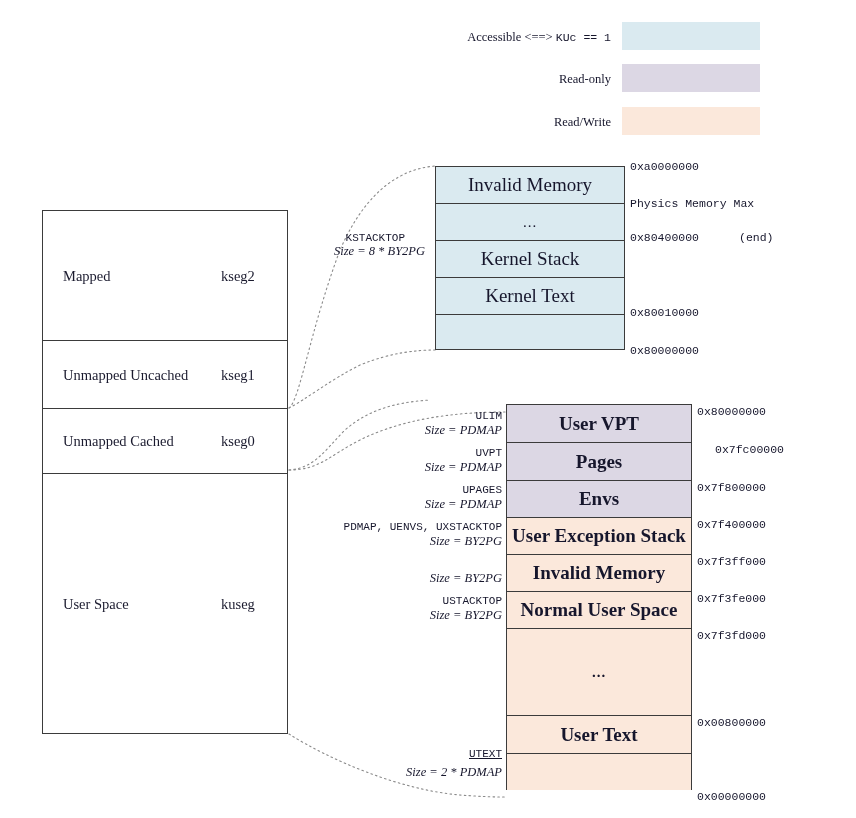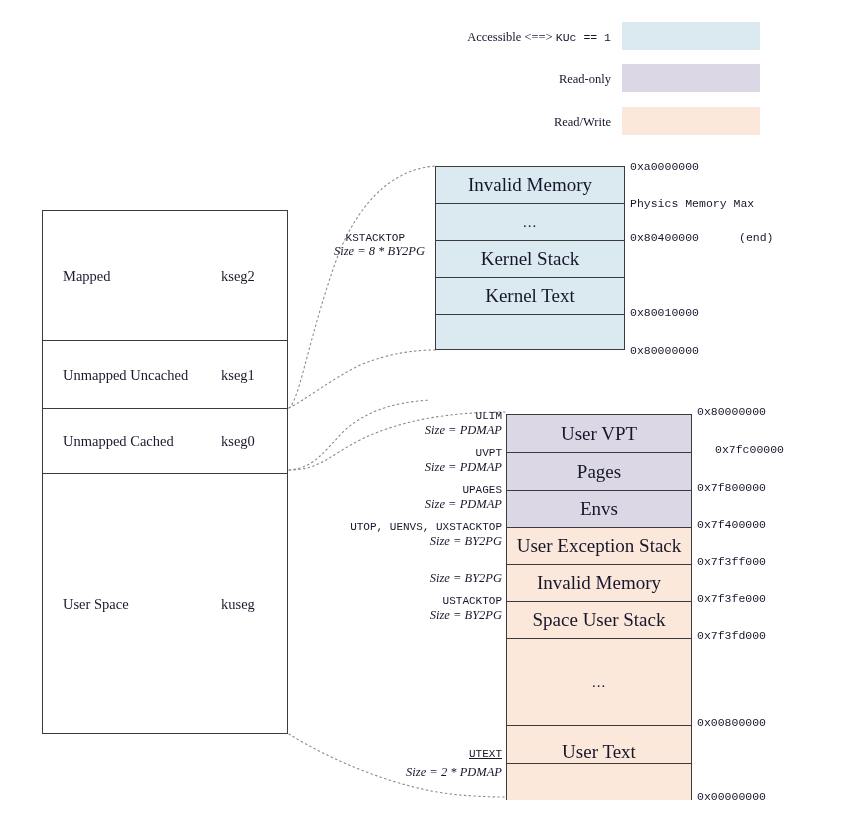--- a/index.html
+++ b/index.html
@@ -214,64 +214,64 @@
 
   <div class="addr" style="left:630px; top:161px;"><span>0xa0000000</span></div>
   <div class="addr" style="left:630px; top:198px;"><span>Physics Memory Max</span></div>
   <div class="addr" style="left:630px; top:232px;"><span>0x80400000</span><span class="note">(end)</span></div>
   <div class="addr" style="left:630px; top:307px;"><span>0x80010000</span></div>
   <div class="addr" style="left:630px; top:345px;"><span>0x80000000</span></div>
 
   <div class="sym" style="right:451px; top:232px;"><span>KSTACKTOP</span></div>
   <div class="size" style="right:431px; top:245px;"><span>Size = 8 * BY2PG</span></div>
 
-  <div class="block" style="left:506px; top:414px; width:186px; height:386px;">
+  <div class="block" style="left:506px; top:404px; width:186px; height:386px;font-weight:bold;">
     <div class="brow" style="top:0px;   height:38px; background:#dcd7e4;">
         <span class="rlabel">User VPT</span>
       </div>
     <div class="brow" style="top:38px;  height:38px; background:#dcd7e4;">
         <span class="rlabel">Pages</span>
       </div>
     <div class="brow" style="top:76px;  height:37px; background:#dcd7e4;">
         <span class="rlabel">Envs</span>
       </div>
     <div class="brow" style="top:113px; height:37px; background:#fbe8db;">
         <span class="rlabel">User Exception Stack</span>
       </div>
     <div class="brow" style="top:150px; height:37px; background:#fbe8db;">
         <span class="rlabel">Invalid Memory</span>
       </div>
     <div class="brow" style="top:187px; height:37px; background:#fbe8db;">
-        <span class="rlabel">Space User Stack</span>
+        <span class="rlabel">Normal User Space</span>
       </div>
     <div class="brow" style="top:224px; height:87px; background:#fbe8db;">
         <span class="rlabel dots">...</span>
       </div>
-    <div class="brow" style="top:311px; height:38px; background:#fbe8db;align-items:flex-end;">
+    <div class="brow" style="top:311px; height:38px; background:#fbe8db;">
         <span class="rlabel">User Text</span>
       </div>
     <div class="brow last" style="top:349px; height:36px; background:#fbe8db;">
         <span class="rlabel"></span>
       </div>
   </div>
 
   <div class="addr" style="left:697px; top:406px;"><span>0x80000000</span></div>
   <div class="addr" style="left:697px; top:444px;margin-left:18px;"><span>0x7fc00000</span></div>
   <div class="addr" style="left:697px; top:482px;"><span>0x7f800000</span></div>
   <div class="addr" style="left:697px; top:519px;"><span>0x7f400000</span></div>
   <div class="addr" style="left:697px; top:556px;"><span>0x7f3ff000</span></div>
   <div class="addr" style="left:697px; top:593px;"><span>0x7f3fe000</span></div>
   <div class="addr" style="left:697px; top:630px;"><span>0x7f3fd000</span></div>
   <div class="addr" style="left:697px; top:717px;"><span>0x00800000</span></div>
   <div class="addr" style="left:697px; top:791px;"><span>0x00000000</span></div>
 
   <div class="sym" style="right:354px; top:410px;"><span>ULIM</span></div>
   <div class="sym" style="right:354px; top:447px;"><span>UVPT</span></div>
   <div class="sym" style="right:354px; top:484px;"><span>UPAGES</span></div>
-  <div class="sym" style="right:354px; top:521px;"><span>UTOP, UENVS, UXSTACKTOP</span></div>
+  <div class="sym" style="right:354px; top:521px;"><span>PDMAP, UENVS, UXSTACKTOP</span></div>
   <div class="sym" style="right:354px; top:595px;"><span>USTACKTOP</span></div>
   <div class="sym" style="right:354px; top:748px;text-decoration:underline;"><span>UTEXT</span></div>
 
   <div class="size" style="right:354px; top:424px;"><span>Size = PDMAP</span></div>
   <div class="size" style="right:354px; top:461px;"><span>Size = PDMAP</span></div>
   <div class="size" style="right:354px; top:498px;"><span>Size = PDMAP</span></div>
   <div class="size" style="right:354px; top:535px;"><span>Size = BY2PG</span></div>
   <div class="size" style="right:354px; top:572px;"><span>Size = BY2PG</span></div>
   <div class="size" style="right:354px; top:609px;"><span>Size = BY2PG</span></div>
   <div class="size" style="right:354px; top:766px;"><span>Size = 2 * PDMAP</span></div>

